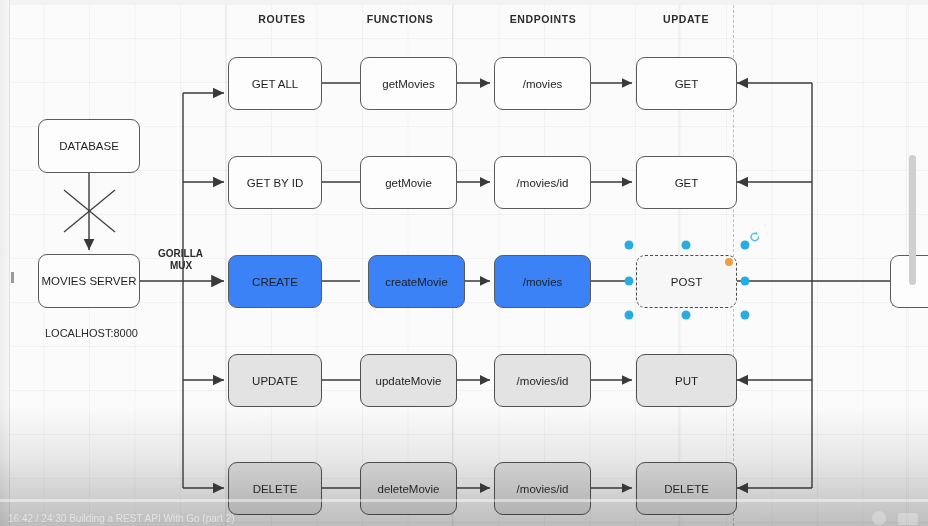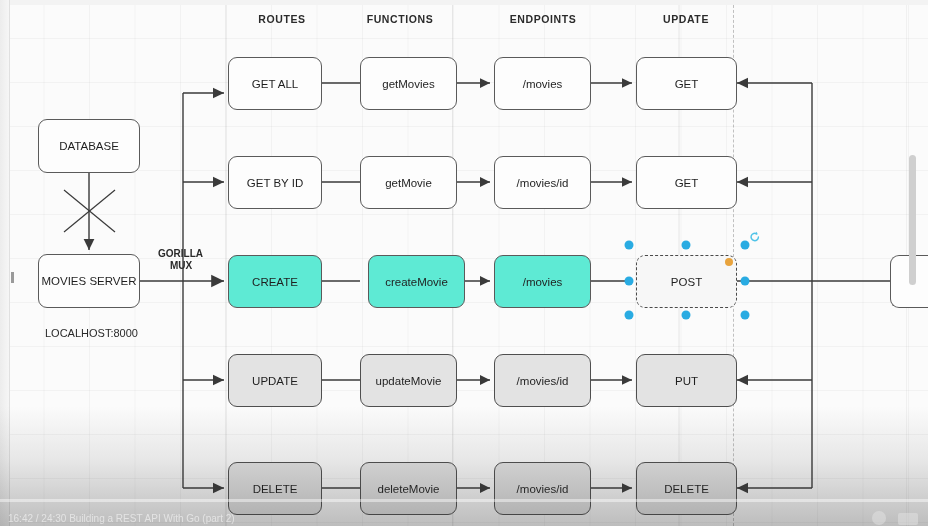--- a/index.html
+++ b/index.html
@@ -51,21 +51,21 @@
     position:absolute;
     box-sizing:border-box;
     border:1.3px solid #5a5a5a;
     border-radius:9px;
     background:#fdfdfd;
     display:flex;align-items:center;justify-content:center;
     font-size:11.5px;color:#1f1f1f;
     white-space:nowrap;
     box-shadow:0 0 0 0 rgba(0,0,0,0);
   }
-  .node.shaded{background:#5eead4;}
+  .node.shaded{background:#3b82f6;}
   .node.shaded2{background:#e3e3e3;border-color:#4f4f4f;}
   .node.clipped{border-right:none;border-radius:9px 0 0 9px;}
 
   
   .node.selected{
     border:1.4px dashed #4a4a4a;
     background:#f7f7f7;
   }
 
   

